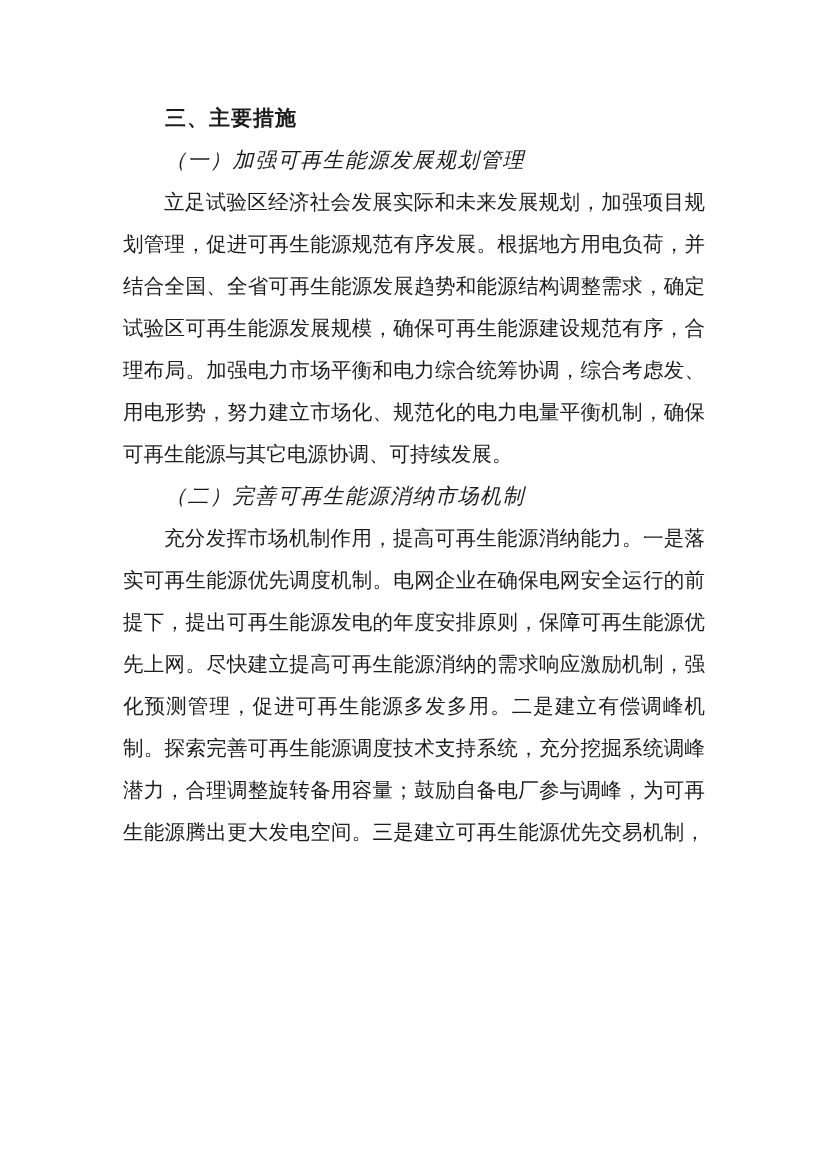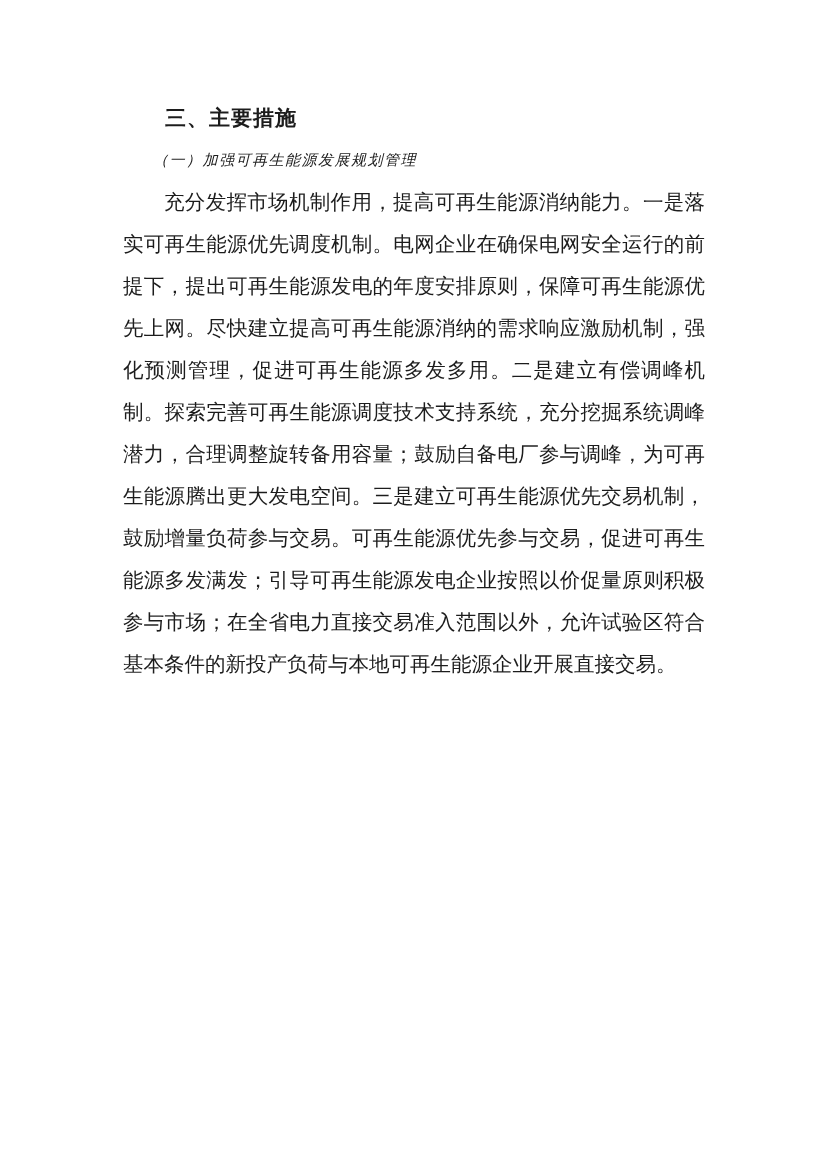--- a/index.html
+++ b/index.html
@@ -27,21 +27,21 @@
     font-weight: bold;
     font-size: 21px;
     line-height: 42px;
     text-indent: 2em;
     margin: 0;
     letter-spacing: 1px;
   }
   .subheading {
     font-style: italic;
     font-weight: normal;
-    font-size: 15px;
+    font-size: 21px;
     line-height: 42px;
     text-indent: 2em;
     margin: 0;
     letter-spacing: 1.5px;
   }
   .para {
     font-size: 20.5px;
     line-height: 42px;
     text-indent: 2em;
     margin: 0;
@@ -63,17 +63,19 @@
   }
 </style>
 </head>
 <body>
 
 <div class="page">
   <div class="content">
     <h2 class="doc-heading">三、主要措施</h2>
     <div id="doc-body">
         <h3 class="subheading">（一）加强可再生能源发展规划管理</h3>
+        <p class="para"><span>立足试验区经济社会发展实际和未来发展规划，加强项目规划管理，促进可再生能源规范有序发展。根据地方用电负荷，并结合全国、全省可再生能源发展趋势和能源结构调整需求，确定试验区可再生能源发展规模，确保可再生能源建设规范有序，合理布局。加强电力市场平衡和电力综合统筹协调，综合考虑发、用电形势，努力建立市场化、规范化的电力电量平衡机制，确保可再生能源与其它电源协调、可持续发展。</span></p>
+        <h3 class="subheading">（二）完善可再生能源消纳市场机制</h3>
         <p class="para"><span>充分发挥市场机制作用，提高可再生能源消纳能力。</span><span class="bold">一是</span><span>落实可再生能源优先调度机制。电网企业在确保电网安全运行的前提下，提出可再生能源发电的年度安排原则，保障可再生能源优先上网。尽快建立提高可再生能源消纳的需求响应激励机制，强化预测管理，促进可再生能源多发多用。</span><span class="bold">二是</span><span>建立有偿调峰机制。探索完善可再生能源调度技术支持系统，充分挖掘系统调峰潜力，合理调整旋转备用容量；鼓励自备电厂参与调峰，为可再生能源腾出更大发电空间。</span><span class="bold">三是</span><span>建立可再生能源优先交易机制，鼓励增量负荷参与交易。可再生能源优先参与交易，促进可再生能源多发满发；引导可再生能源发电企业按照以价促量原则积极参与市场；在全省电力直接交易准入范围以外，允许试验区符合基本条件的新投产负荷与本地可再生能源企业开展直接交易。</span></p>
       </div>
   </div>
   <div class="page-number">5</div>
 </div>
 
 </body></html>

